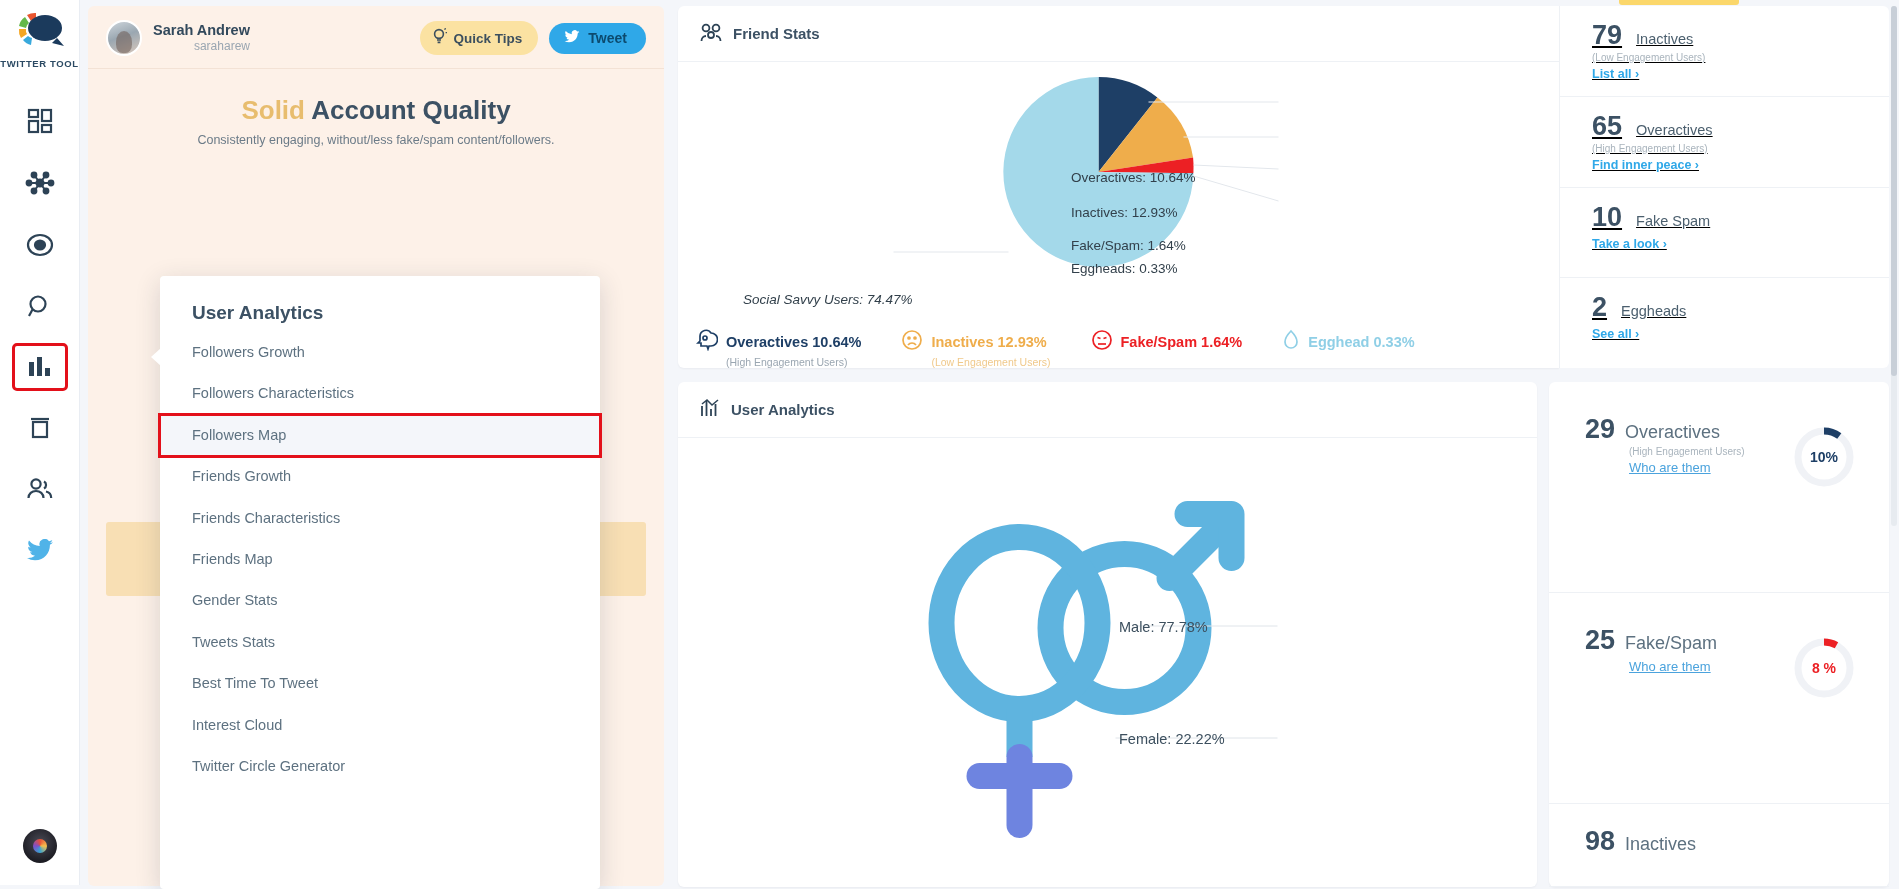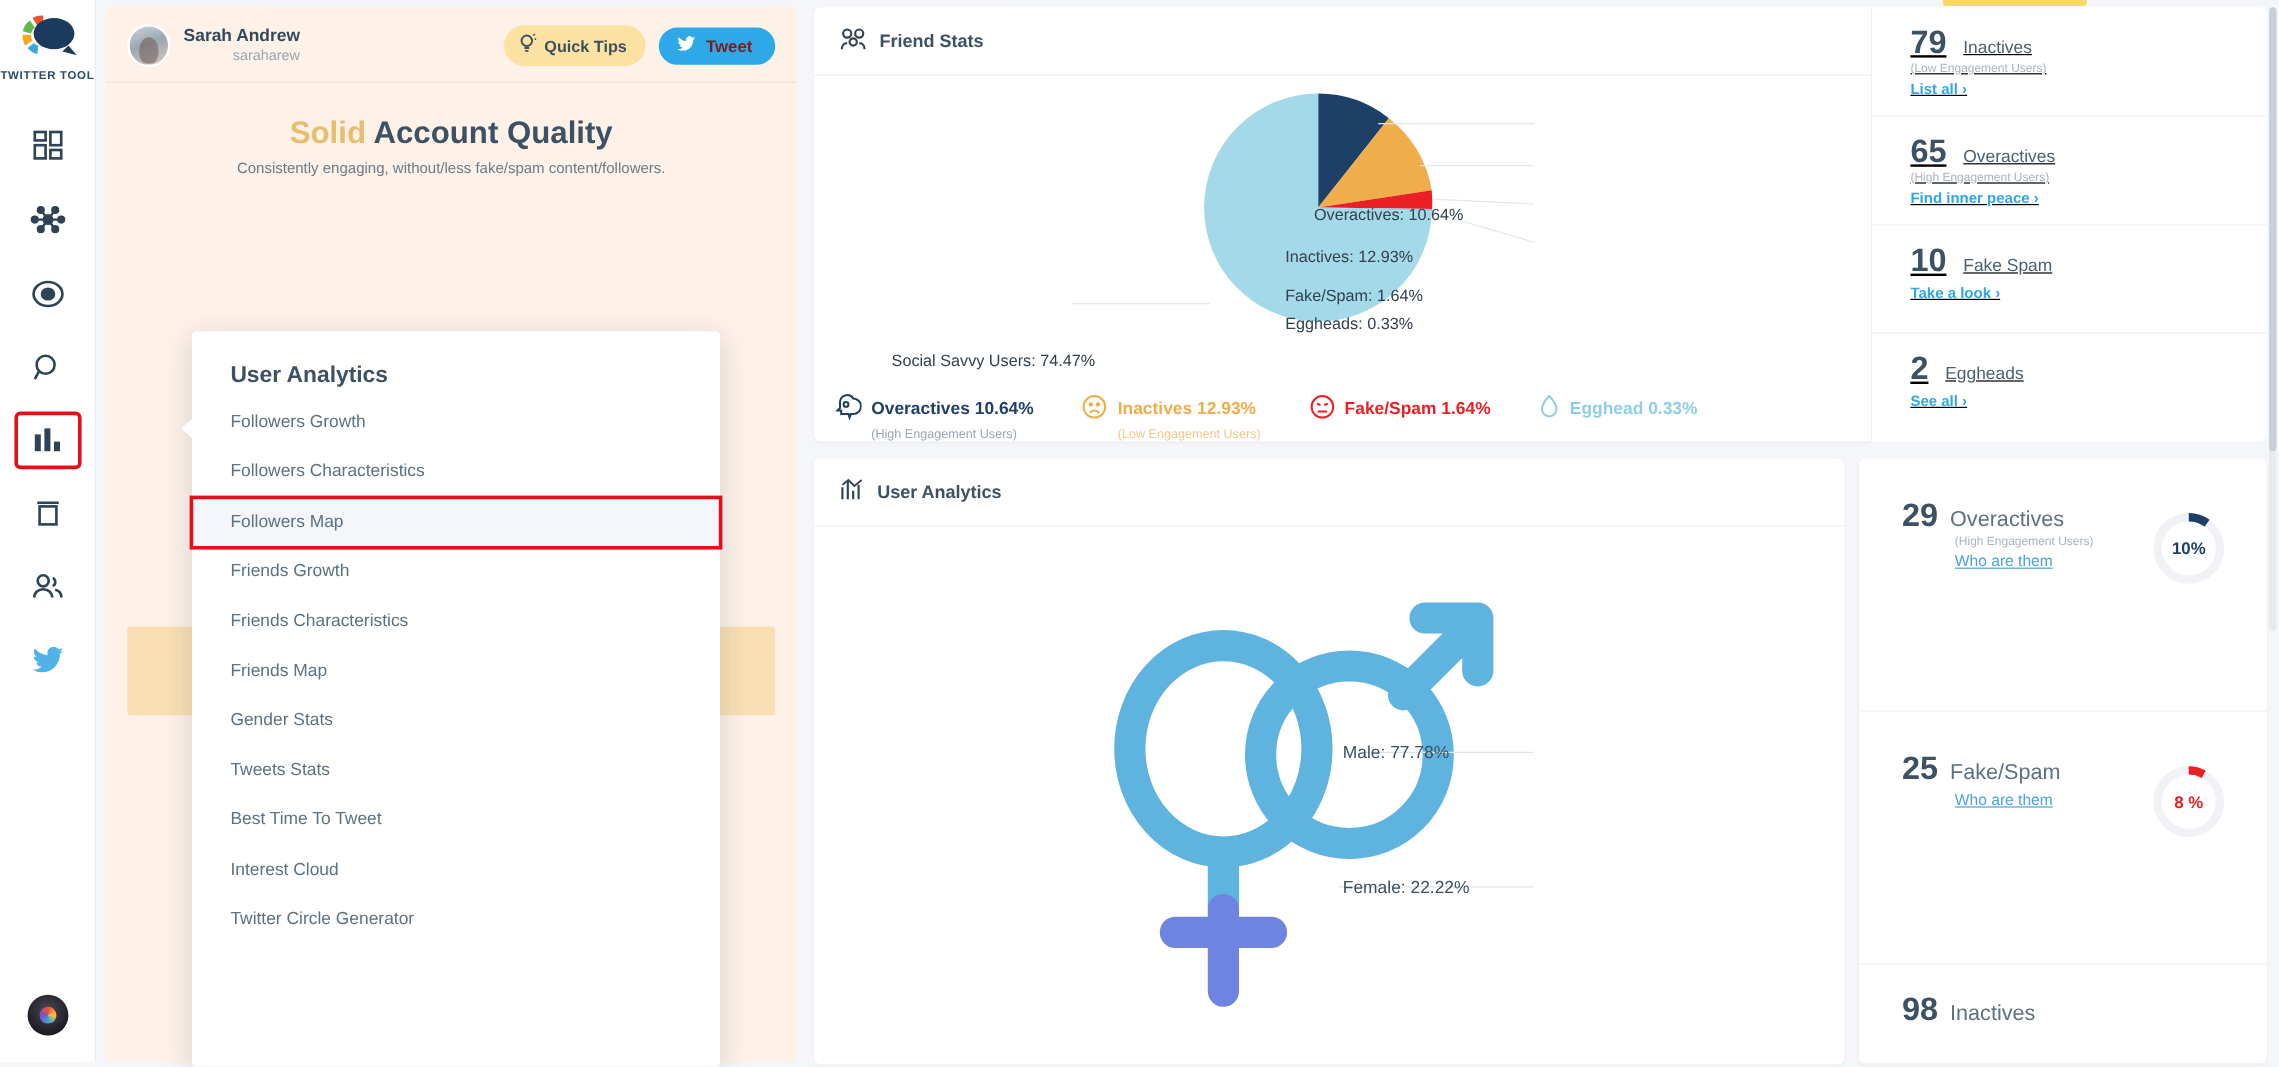--- a/index.html
+++ b/index.html
@@ -76,21 +76,21 @@
   }
   .user-name { font-size:14.5px; color:#32495c; font-weight:700; line-height:1.15;}
   .user-handle { font-size:12px; color:#9aa6b1; line-height:1.35;}
   .head-btns { display:flex; align-items:center; gap:11px;}
   .btn-tips {
     background:#fbe2a2; color:#3c4f5e; font-size:13.5px; font-weight:700;
     border:none; border-radius:20px; padding:7px 16px 7px 13px;
     display:flex;align-items:center;gap:7px; cursor:pointer;
   }
   .btn-tweet {
-    background:#2fa8e8; color:#7f1d1d; font-size:14px; font-weight:700;
+    background:#2fa8e8; color:#0c4a6e; font-size:14px; font-weight:700;
     border:none;border-radius:20px;padding:7px 19px 7px 15px;
     display:flex;align-items:center;gap:8px;cursor:pointer;
   }
   .q-title { text-align:center; font-size:26px; font-weight:700; color:#3c5164; margin-top:26px;}
   .q-title .solid { color:#e8bd6e; }
   .q-sub { text-align:center; font-size:12.5px; color:#6b7b88; margin-top:7px;}
 
   .gauge-wrap { position:relative; width:100%; height:330px; margin-top:8px;}
   .gauge-credit{
     position:absolute; left:0; right:0; top:288px; text-align:center;
@@ -453,25 +453,25 @@
 
             <path d="M420 110 L514.8 113.2 A95 95 0 1 1 420 15 Z" fill="#a4d9ea"></path>
 
             <line x1="470" y1="40" x2="600" y2="40" stroke="#e3e7ec"></line>
             <line x1="505" y1="75" x2="600" y2="75" stroke="#e3e7ec"></line>
             <line x1="515" y1="103" x2="600" y2="107" stroke="#e3e7ec"></line>
             <line x1="515" y1="114" x2="600" y2="139" stroke="#e3e7ec"></line>
             <line x1="330" y1="190" x2="215" y2="190" stroke="#e3e7ec"></line>
           </svg>
 
-          <div class="pie-label" style="left:393px; top:108px; font-size:13.5px;margin-left:24px;">Overactives: 10.64%</div>
+          <div class="pie-label" style="left:393px; top:108px; font-size:13.5px;">Overactives: 10.64%</div>
           <div class="pie-label" style="left:393px; top:143px;">Inactives: 12.93%</div>
           <div class="pie-label" style="left:393px; top:176px;">Fake/Spam: 1.64%</div>
           <div class="pie-label" style="left:393px; top:199px;">Eggheads: 0.33%</div>
-          <div class="pie-label" style="left:65px; top:230px;">Social Savvy Users: 74.47%</div>
+          <div class="pie-label" style="left:65px; top:230px;font-style:italic;">Social Savvy Users: 74.47%</div>
         </div>
 
         <div class="fs-legend">
           <div class="leg">
             <div class="leg-row" style="color:#1e3f66;">
               <span>
                 <svg width="22" height="22" viewBox="0 0 22 22" fill="none" stroke="#1e3f66" stroke-width="1.7">
                   <path d="M15 4a6 6 0 0 0-11 3v5l-2 2h3v3h6l1 3 1-3h2a4 4 0 0 0 0-13z"></path>
                   <circle cx="9" cy="9" r="2"></circle>
                 </svg>

